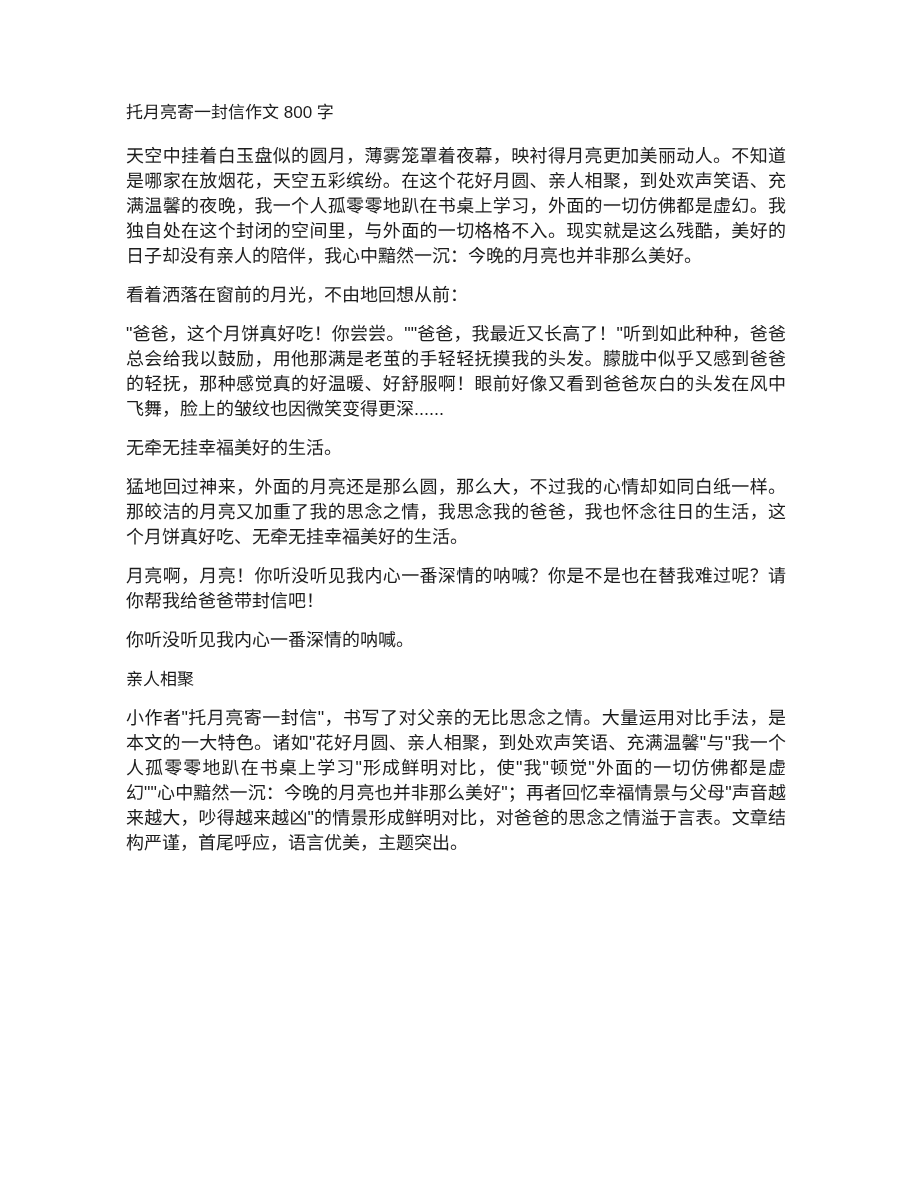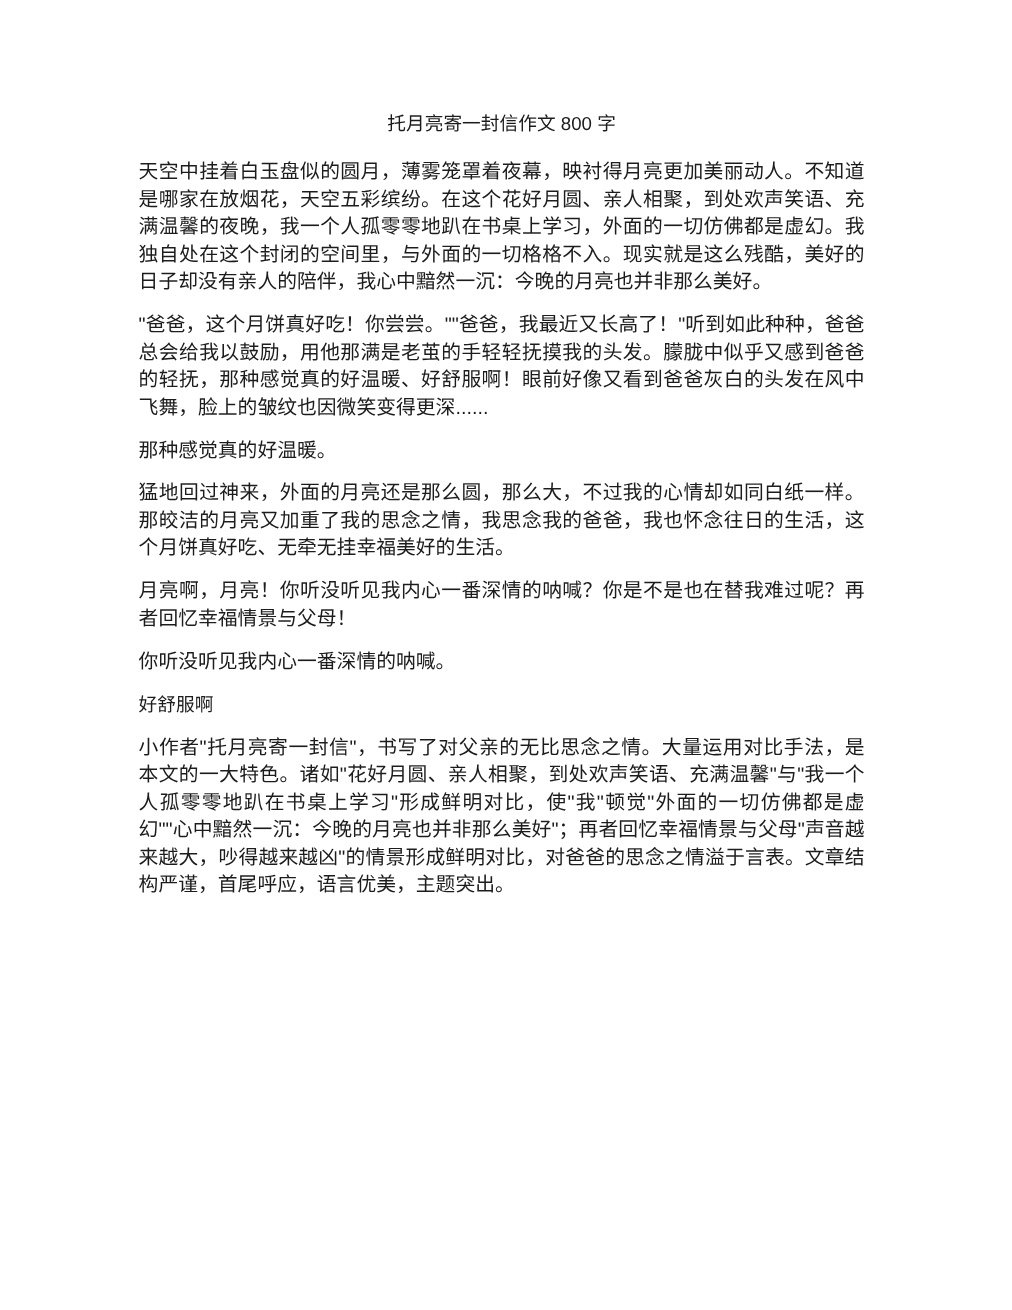--- a/index.html
+++ b/index.html
@@ -20,21 +20,21 @@
       min-height: 1191px;
       background: #ffffff;
       padding: 100px 134px 60px 126px;
     }
     .doc-title {
       font-size: 17px;
       line-height: 25px;
       color: #1c1c1c;
       font-weight: 400;
       margin: 0 0 19px 0;
-      text-align: center;
+      text-align: left;
     }
     .doc-para {
       font-size: 18px;
       line-height: 25px;
       color: #1c1c1c;
       margin: 0 0 14px 0;
       text-align: justify;
       text-justify: inter-ideograph;
       word-break: break-all;
     }
@@ -46,22 +46,23 @@
       margin: 0 0 14px 0;
     }
   </style>
 </head>
 <body>
 
 <div class="page">
   <p class="doc-title">托月亮寄一封信作文 800 字</p>
 
   <p class="doc-para">天空中挂着白玉盘似的圆月，薄雾笼罩着夜幕，映衬得月亮更加美丽动人。不知道是哪家在放烟花，天空五彩缤纷。在这个花好月圆、亲人相聚，到处欢声笑语、充满温馨的夜晚，我一个人孤零零地趴在书桌上学习，外面的一切仿佛都是虚幻。我独自处在这个封闭的空间里，与外面的一切格格不入。现实就是这么残酷，美好的日子却没有亲人的陪伴，我心中黯然一沉：今晚的月亮也并非那么美好。</p>
+  <p class="doc-para">看着洒落在窗前的月光，不由地回想从前：</p>
   <p class="doc-para">"爸爸，这个月饼真好吃！你尝尝。""爸爸，我最近又长高了！"听到如此种种，爸爸总会给我以鼓励，用他那满是老茧的手轻轻抚摸我的头发。朦胧中似乎又感到爸爸的轻抚，那种感觉真的好温暖、好舒服啊！眼前好像又看到爸爸灰白的头发在风中飞舞，脸上的皱纹也因微笑变得更深......</p>
-  <p class="doc-para">那种感觉真的好温暖。</p>
+  <p class="doc-para">无牵无挂幸福美好的生活。</p>
   <p class="doc-para">猛地回过神来，外面的月亮还是那么圆，那么大，不过我的心情却如同白纸一样。那皎洁的月亮又加重了我的思念之情，我思念我的爸爸，我也怀念往日的生活，这个月饼真好吃、无牵无挂幸福美好的生活。</p>
-  <p class="doc-para">月亮啊，月亮！你听没听见我内心一番深情的呐喊？你是不是也在替我难过呢？再者回忆幸福情景与父母！</p>
+  <p class="doc-para">月亮啊，月亮！你听没听见我内心一番深情的呐喊？你是不是也在替我难过呢？请你帮我给爸爸带封信吧！</p>
   <p class="doc-para">你听没听见我内心一番深情的呐喊。</p>
 
-  <p class="doc-heading">好舒服啊</p>
+  <p class="doc-heading">亲人相聚</p>
 
   <p class="doc-para">小作者"托月亮寄一封信"，书写了对父亲的无比思念之情。大量运用对比手法，是本文的一大特色。诸如"花好月圆、亲人相聚，到处欢声笑语、充满温馨"与"我一个人孤零零地趴在书桌上学习"形成鲜明对比，使"我"顿觉"外面的一切仿佛都是虚幻""心中黯然一沉：今晚的月亮也并非那么美好"；再者回忆幸福情景与父母"声音越来越大，吵得越来越凶"的情景形成鲜明对比，对爸爸的思念之情溢于言表。文章结构严谨，首尾呼应，语言优美，主题突出。</p>
 </div>
 
 </body></html>

